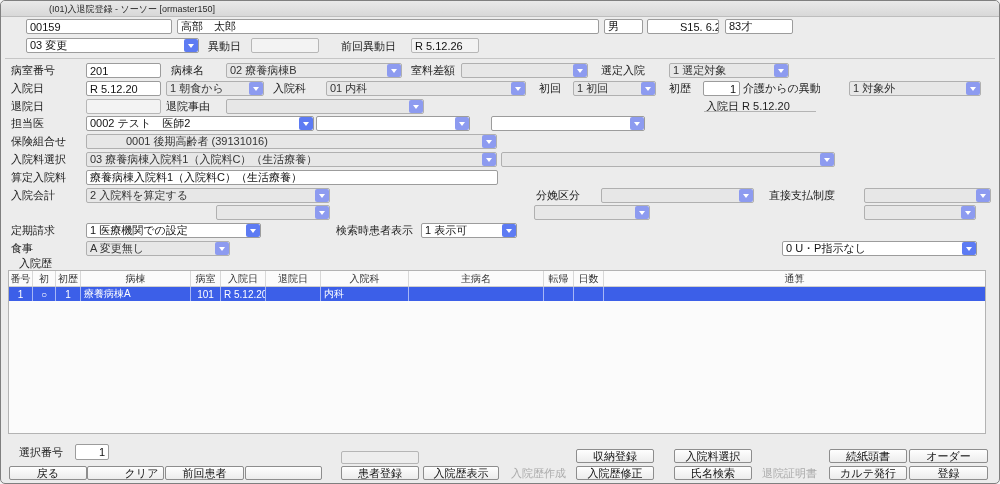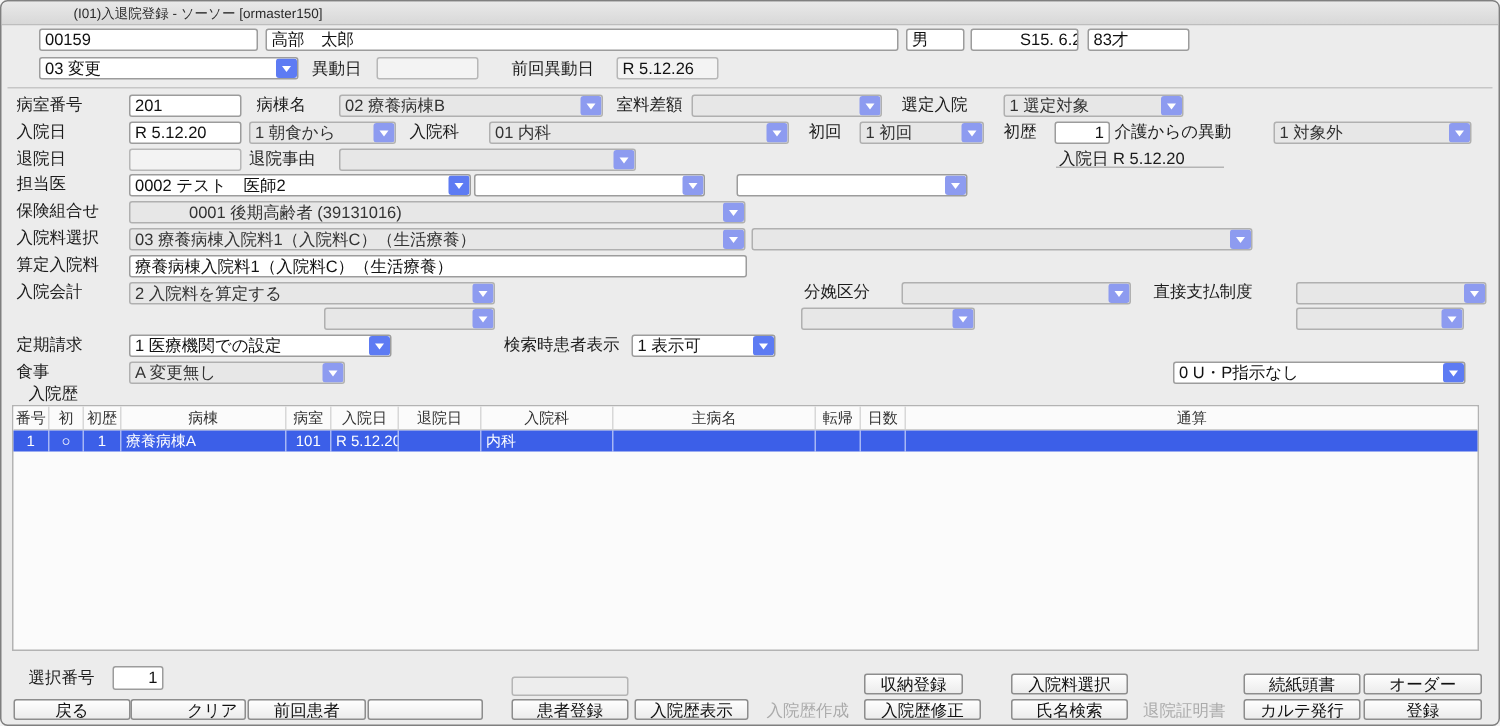--- a/index.html
+++ b/index.html
@@ -282,21 +282,21 @@
       <div class="c" style="width:30px;"></div>
       <div class="c" style="width:30px;"></div>
       <div class="c" style="flex:1;border-right:none;"></div>
     </div>
   </div>
 
   <div class="lbl" style="left:18px;top:445px;">選択番号</div>
   <div class="inp right" style="left:74px;top:443px;width:34px;height:16px;">1</div>
 
   <div class="bt empty" style="left:340px;top:450px;width:78px;height:13px;"></div>
-  <div class="bt" style="left:575px;top:448px;width:66px;">収納登録</div>
+  <div class="bt" style="left:575px;top:448px;width:78px;">収納登録</div>
   <div class="bt" style="left:673px;top:448px;width:78px;">入院料選択</div>
   <div class="bt" style="left:828px;top:448px;width:78px;">続紙頭書</div>
   <div class="bt" style="left:908px;top:448px;width:79px;">オーダー</div>
 
   <div class="bt" style="left:8px;top:465px;width:78px;">戻る</div>
   <div class="bt" style="left:86px;top:465px;width:77px;padding-left:32px;">クリア</div>
   <div class="bt" style="left:164px;top:465px;width:79px;">前回患者</div>
   <div class="bt" style="left:244px;top:465px;width:77px;"></div>
   <div class="bt" style="left:340px;top:465px;width:78px;">患者登録</div>
   <div class="bt" style="left:422px;top:465px;width:76px;">入院歴表示</div>

